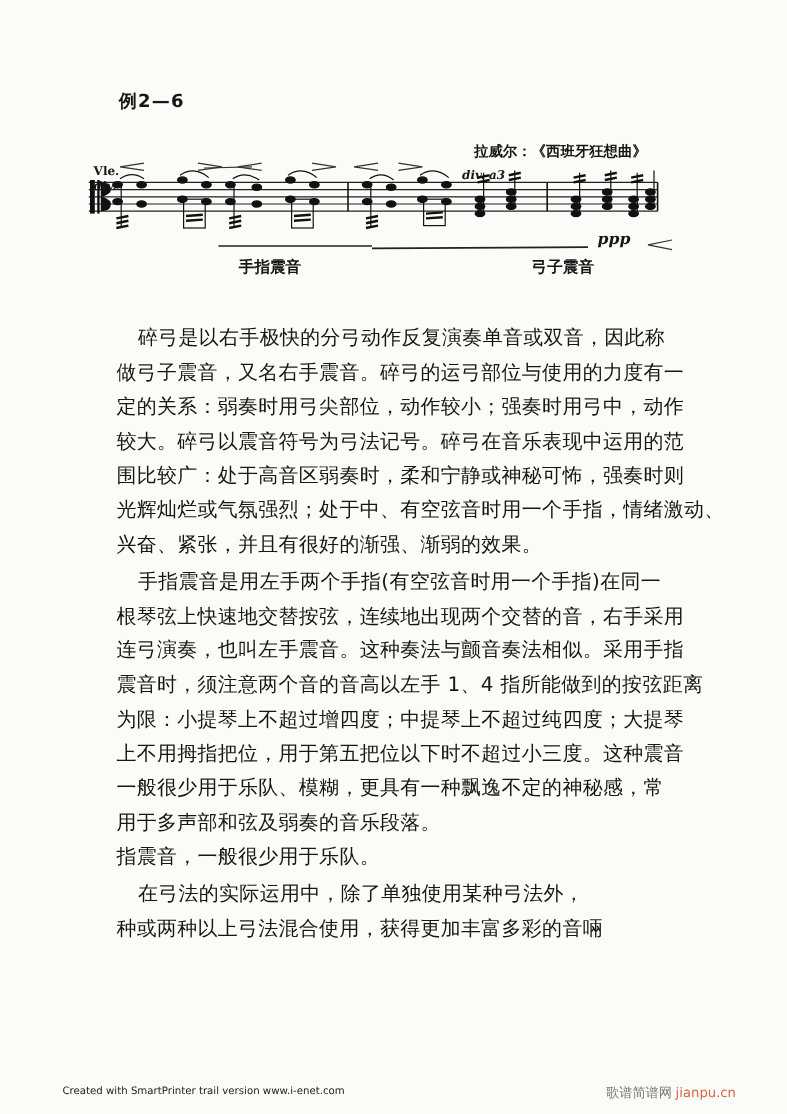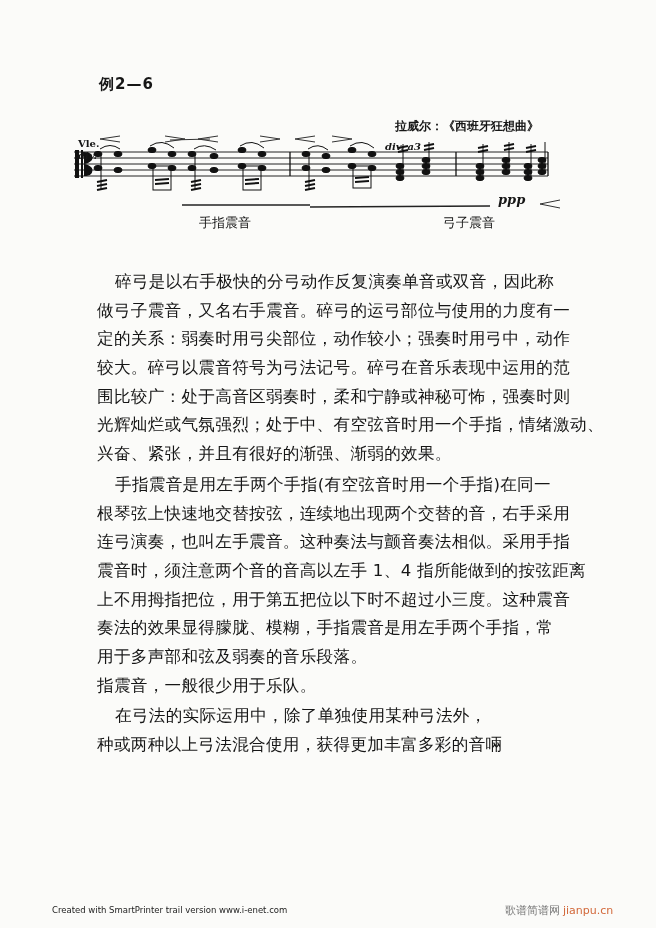--- a/index.html
+++ b/index.html
@@ -37,21 +37,21 @@
       position: absolute;
       left: 70px;
       top: 130px;
       width: 515px;
       height: 110px;
     }
     .score svg { display: block; }
     .score-label {
       position: absolute;
       font-size: 13px;
-      font-weight: normal;
+      font-weight: bold;
       font-family: "DejaVu Sans", sans-serif;
       white-space: nowrap;
     }
     .lbl-finger { left: 199px; top: 214px; }
     .lbl-bow { left: 443px; top: 214px; text-align: right; }
     .score-text {
       position: absolute;
       font-family: "DejaVu Serif", serif;
       font-size: 10px;
       font-weight: bold;
@@ -283,22 +283,23 @@
     <div class="line">做弓子震音，又名右手震音。碎弓的运弓部位与使用的力度有一</div>
     <div class="line">定的关系：弱奏时用弓尖部位，动作较小；强奏时用弓中，动作</div>
     <div class="line">较大。碎弓以震音符号为弓法记号。碎弓在音乐表现中运用的范</div>
     <div class="line">围比较广：处于高音区弱奏时，柔和宁静或神秘可怖，强奏时则</div>
     <div class="line">光辉灿烂或气氛强烈；处于中、有空弦音时用一个手指，情绪激动、</div>
     <div class="line">兴奋、紧张，并且有很好的渐强、渐弱的效果。</div>
     <div class="line indent gap">手指震音是用左手两个手指(有空弦音时用一个手指)在同一</div>
     <div class="line">根琴弦上快速地交替按弦，连续地出现两个交替的音，右手采用</div>
     <div class="line">连弓演奏，也叫左手震音。这种奏法与颤音奏法相似。采用手指</div>
     <div class="line">震音时，须注意两个音的音高以左手 1、4 指所能做到的按弦距离</div>
+    <div class="line">为限：小提琴上不超过增四度；中提琴上不超过纯四度；大提琴</div>
     <div class="line">上不用拇指把位，用于第五把位以下时不超过小三度。这种震音</div>
-    <div class="line">奏法的效果显得朦胧、模糊，手指震音是用左手两个手指，常</div>
+    <div class="line">一般很少用于乐队、模糊，更具有一种飘逸不定的神秘感，常</div>
     <div class="line">用于多声部和弦及弱奏的音乐段落。</div>
     <div class="line">指震音，一般很少用于乐队。</div>
     <div class="line indent gap">在弓法的实际运用中，除了单独使用某种弓法外，</div>
     <div class="line">种或两种以上弓法混合使用，获得更加丰富多彩的音啢</div>
   </div>
 
   <div class="footer-left">Created with SmartPrinter trail version www.i-enet.com</div>
   <div class="footer-right">
     <span>歌谱简谱网</span><span class="url">jianpu.cn</span>
   </div>

